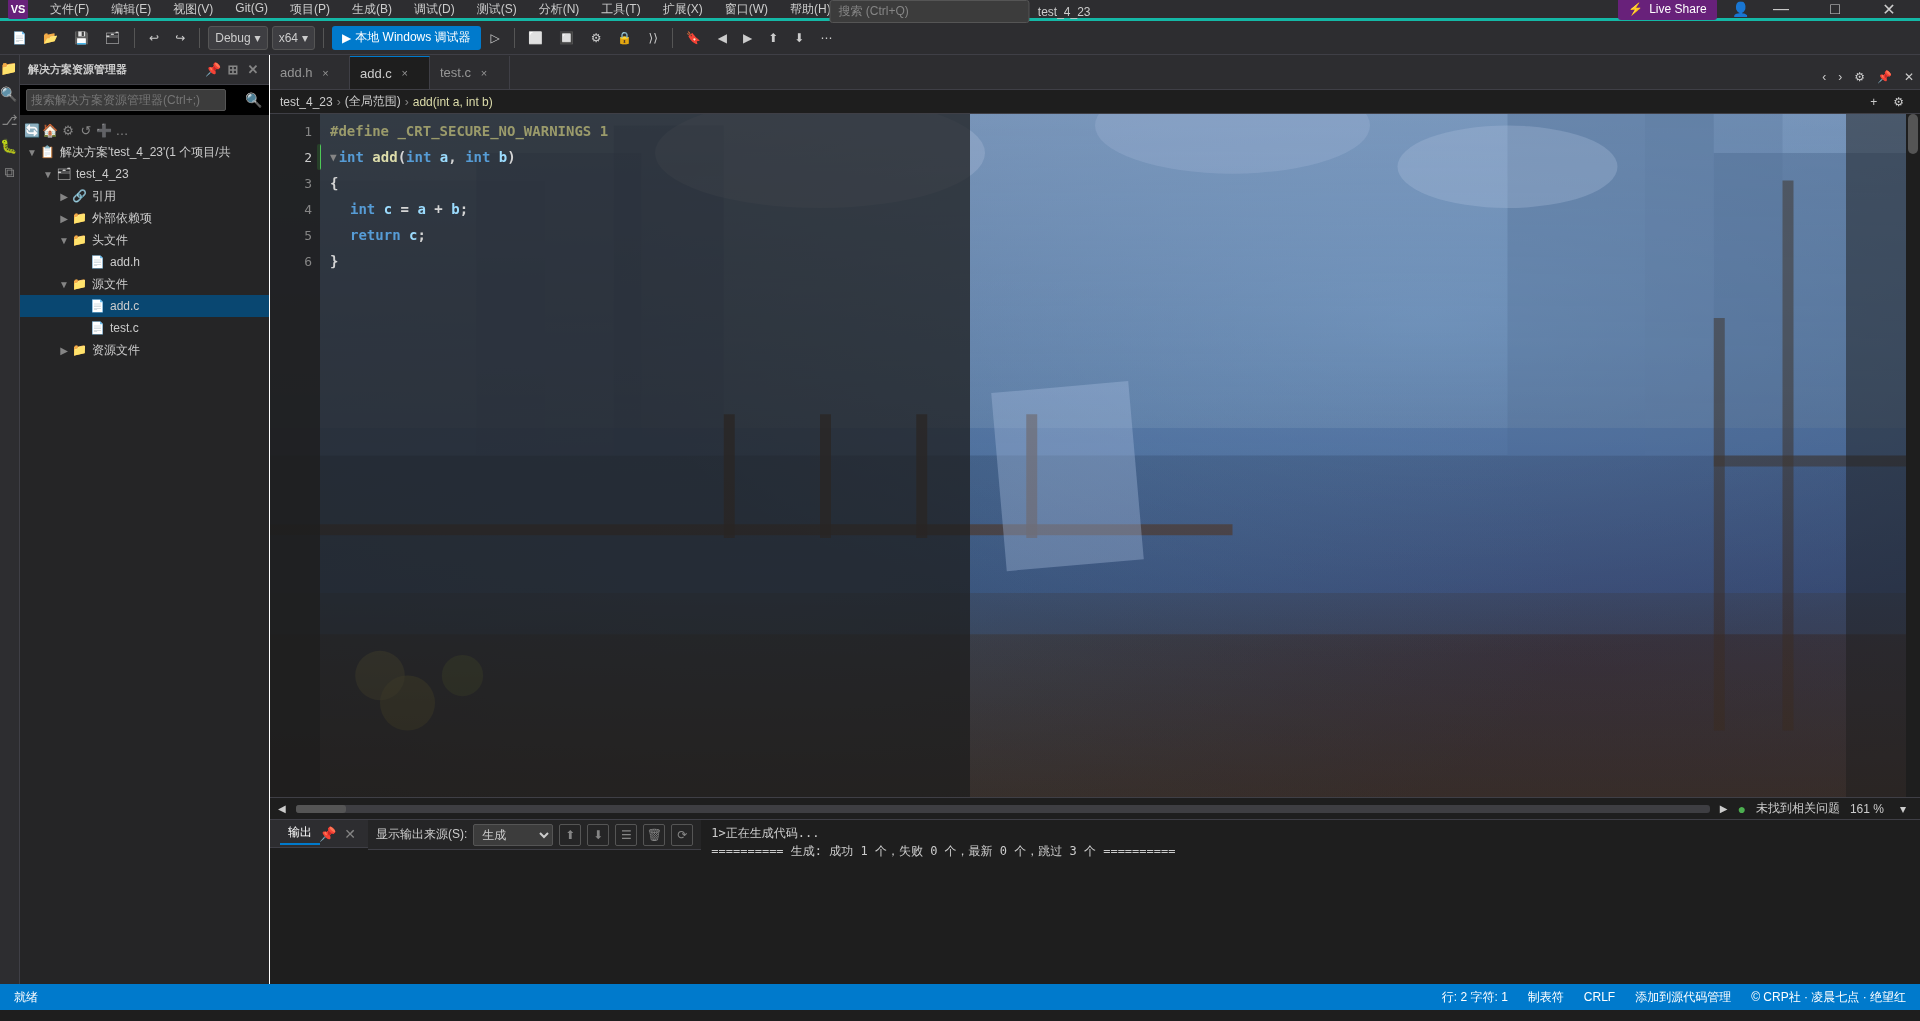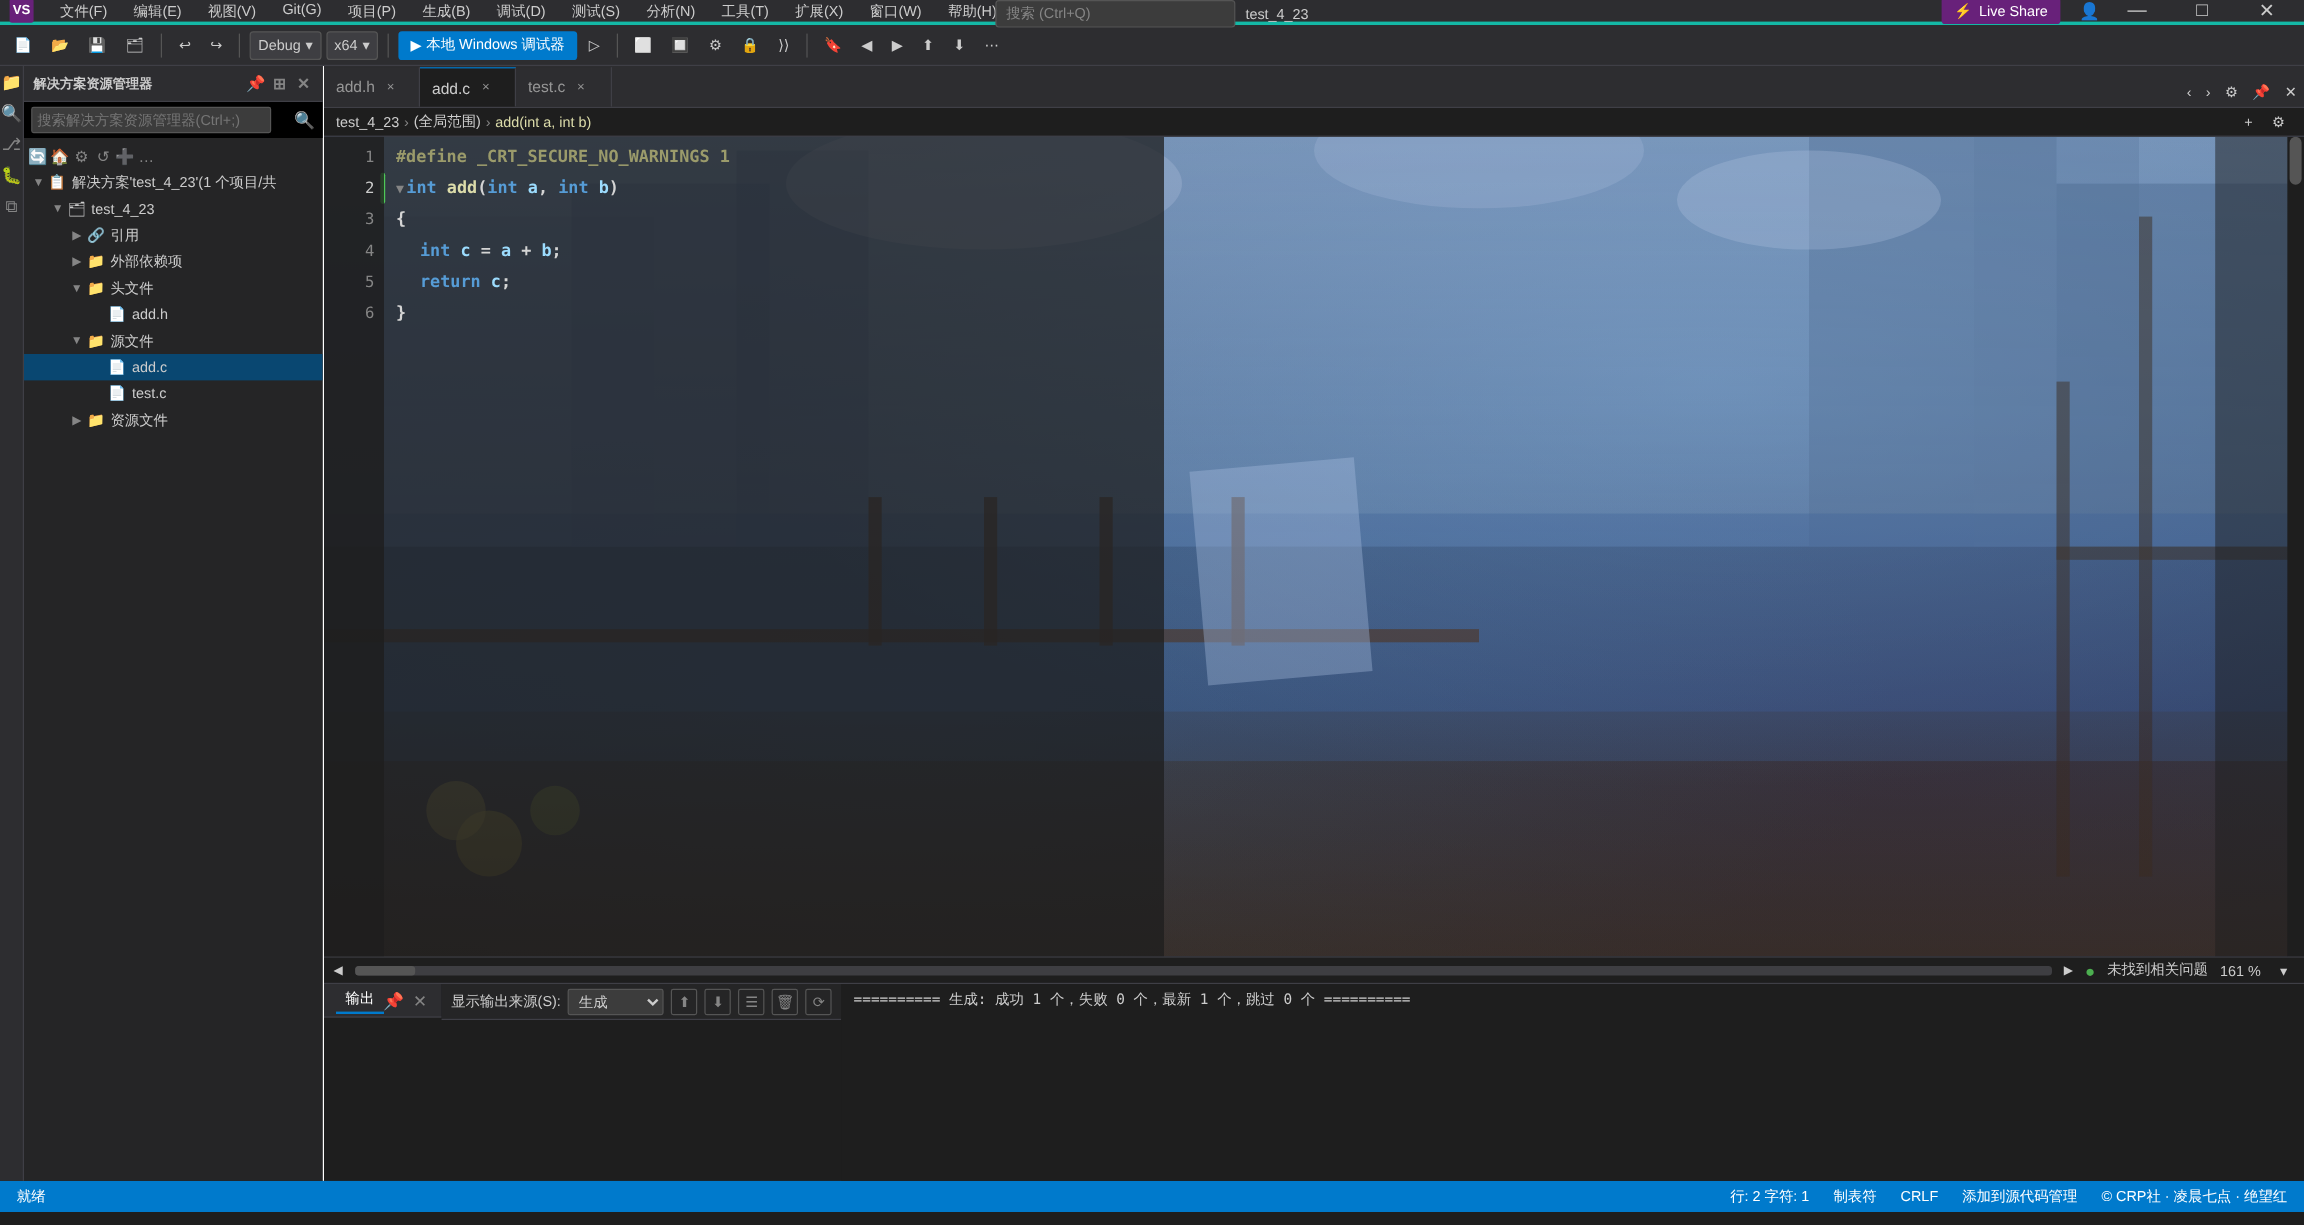--- a/index.html
+++ b/index.html
@@ -913,21 +913,22 @@
         <select id="output-source-select">
           <option>生成</option>
         </select>
         <button class="output-tool-btn">⬆</button>
         <button class="output-tool-btn">⬇</button>
         <button class="output-tool-btn">☰</button>
         <button class="output-tool-btn">🗑</button>
         <button class="output-tool-btn">⟳</button>
       </div>
       <div id="output-content">
-        <div class="output-line">========== 生成: 成功 1 个，失败 0 个，最新 1 个，跳过 0 个 ==========</div>
+        <div class="output-line">1&gt;正在生成代码...</div>
+        <div class="output-line">========== 生成: 成功 1 个，失败 0 个，最新 0 个，跳过 3 个 ==========</div>
       </div>
     </div>
   </div>
 </div>
 
 <div id="status-bar">
   <div id="status-left">
     <div class="status-item">
       <span>就绪</span>
     </div>

